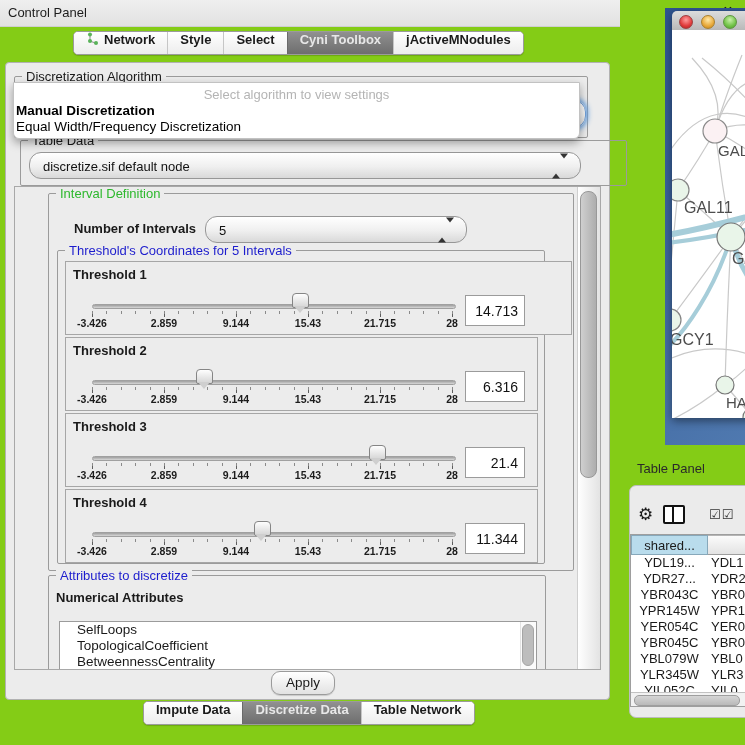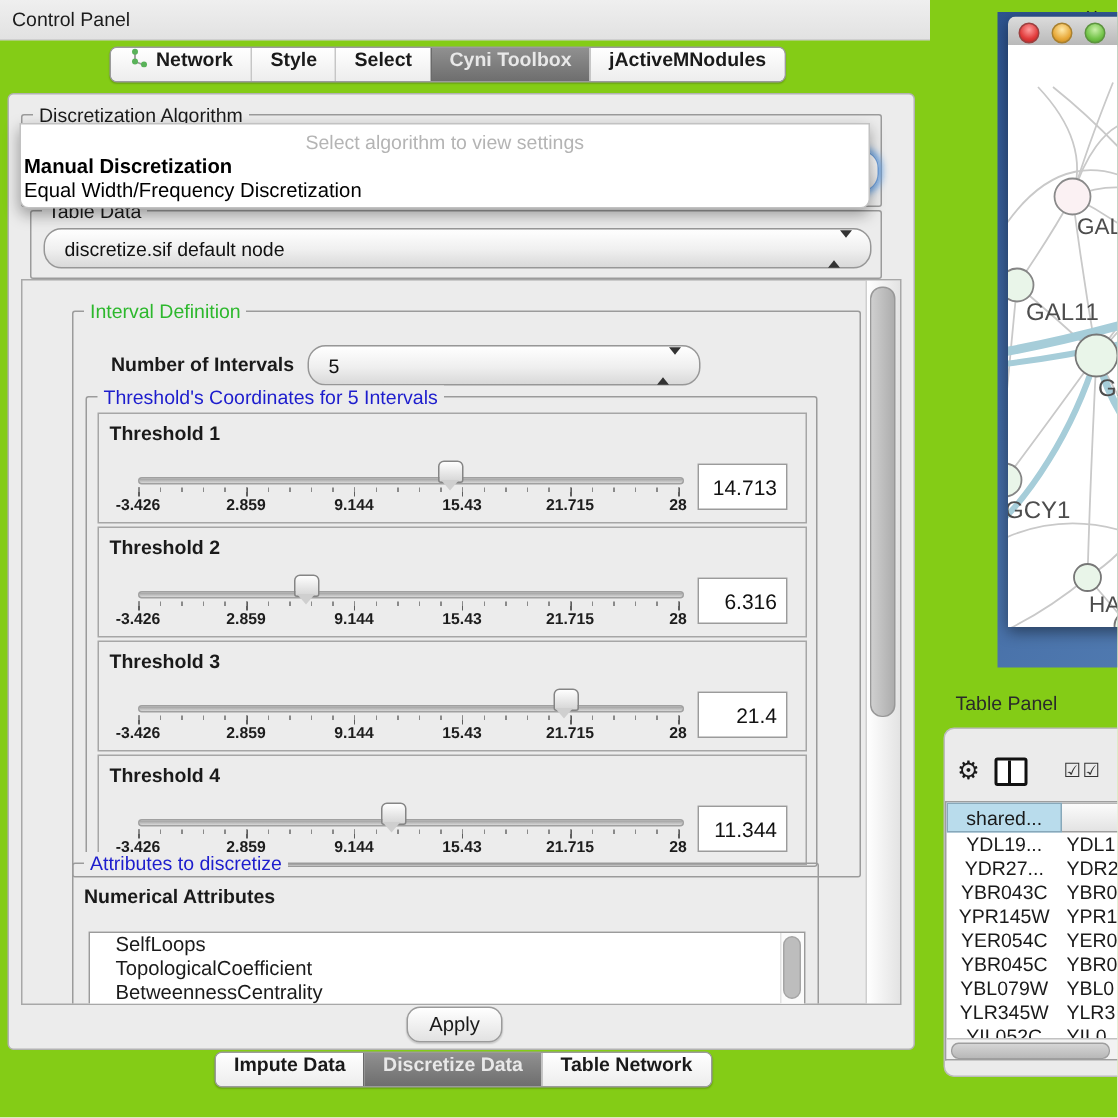--- a/index.html
+++ b/index.html
@@ -136,43 +136,43 @@
     <span class="gt">Discretization Algorithm</span>
   </div>
   <div class="combo abs" id="algo-combo"></div>
 
   <div class="abs" id="algo-popup">
     <div class="ph">Select algorithm to view settings</div>
     <div class="op1">Manual Discretization</div>
     <div class="op2">Equal Width/Frequency Discretization</div>
   </div>
 
-  <div class="grp" style="left:20px;top:140px;width:566px;height:44px;z-index:2;">
+  <div class="grp" style="left:20px;top:140px;width:566px;height:44px;z-index:2;padding-left:39px;">
     <span class="gt">Table Data</span>
     <div class="combo" style="left:8px;top:11px;width:550px;height:25px;">
       <span class="cl">discretize.sif default node</span>
       <span class="steppers"><span class="tri-up"></span><span class="tri-dn"></span></span>
     </div>
   </div>
 
   <div class="abs" id="scrollbox">
 
-    <div class="grp" style="left:33px;top:20px;width:524px;height:376px;background:#ececec;">
+    <div class="grp" style="left:33px;top:6px;width:524px;height:376px;background:#ececec;">
       <span class="gt green">Interval Definition</span>
 
       <div style="position:absolute;left:25px;top:27px;font-weight:bold;font-size:13px;">Number of Intervals</div>
       <div class="combo" style="left:156px;top:22px;width:260px;height:25px;">
         <span class="cl">5</span>
         <span class="steppers"><span class="tri-up"></span><span class="tri-dn"></span></span>
       </div>
 
       <div class="grp" style="left:8px;top:56px;width:486px;height:312px;">
         <span class="gt blue">Threshold's Coordinates for 5 Intervals</span>
 
-        <div class="tbox" style="top:10px;">
+        <div class="tbox" style="top:10px;padding-left:34px;">
           <div class="tlabel">Threshold 1</div>
           <div class="track"></div>
           <div class="thumb" style="left: 226.22px;"></div>
           <div class="ticks-major"></div>
           <div class="ticks-minor"></div>
           <div class="scale">
             <span style="left:26px">-3.426</span>
               <span style="left:98px">2.859</span>
               <span style="left:170px">9.144</span>
               <span style="left:242px">15.43</span>

